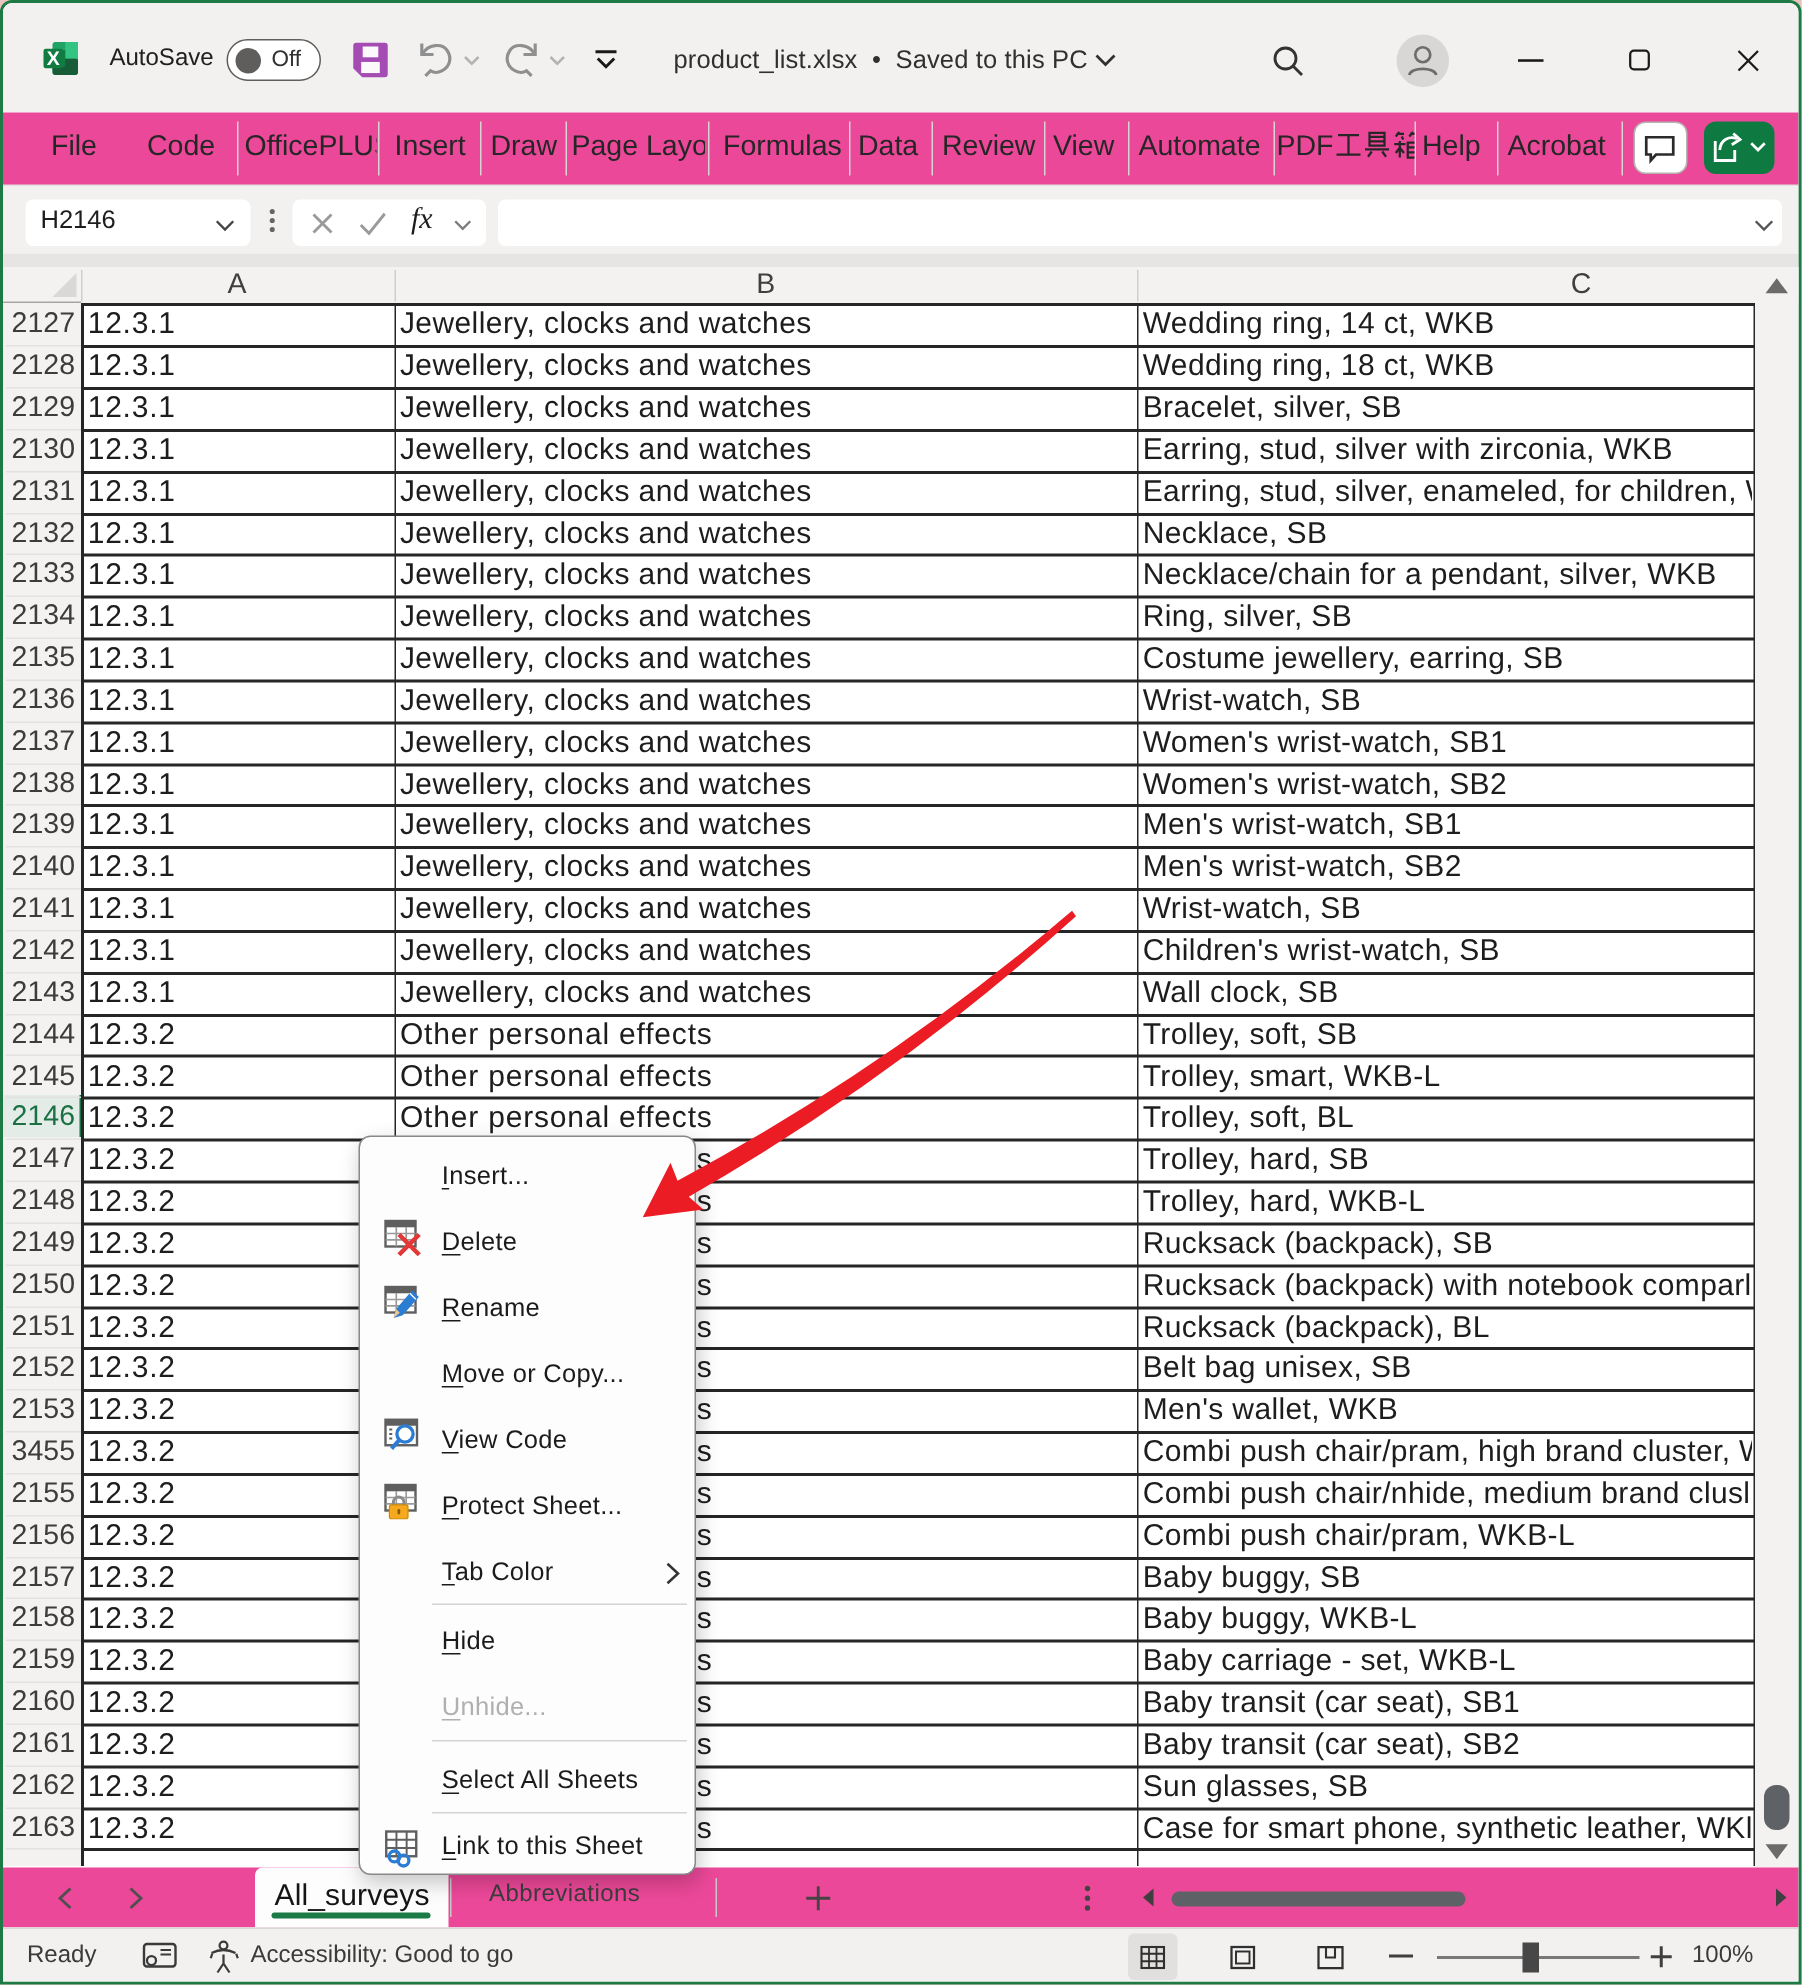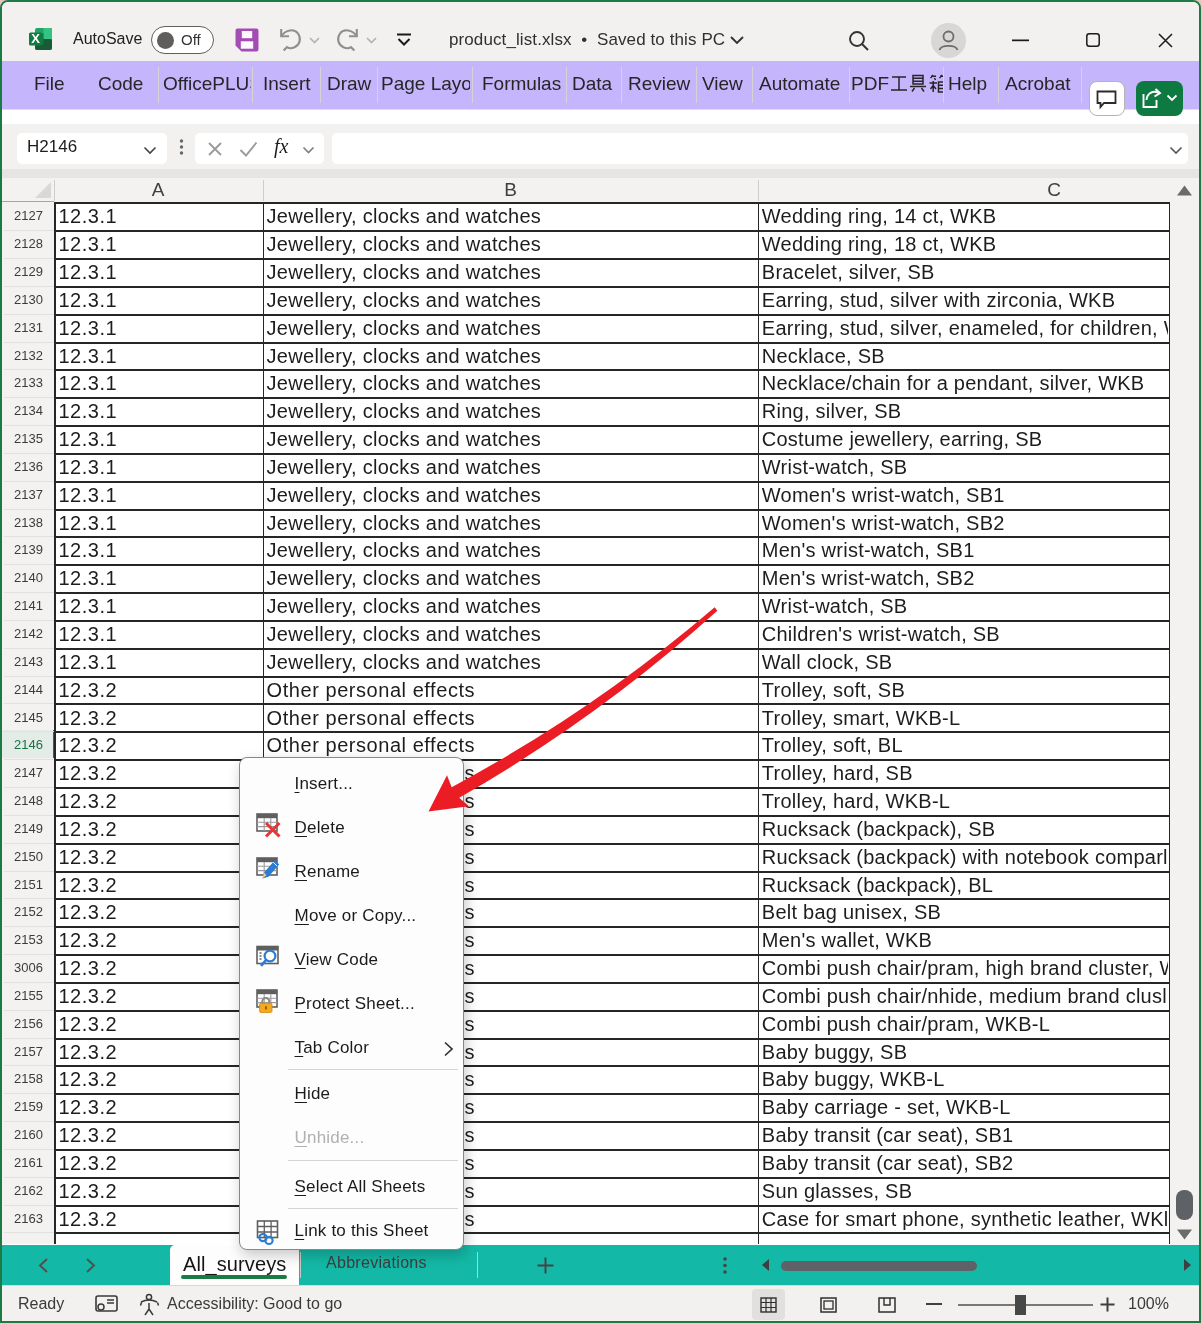--- a/index.html
+++ b/index.html
@@ -5,51 +5,51 @@
 #win{position:absolute;left:0;top:0;width:1201px;height:1323px;background:#fff;border:2px solid #1e7a45;border-radius:8px 8px 0 0;overflow:hidden}
 .abs{position:absolute}
 
 #titlebar{position:absolute;left:0;top:0;width:100%;height:73px;background:#f2f1f0}
 #autosave{position:absolute;left:71px;top:28px;font-size:16px;color:#202020}
 #aspill{position:absolute;left:149px;top:24px;width:63px;height:28px;border:1.4px solid #5f5e5c;border-radius:14px;background:#fff}
 #asknob{position:absolute;left:5px;top:4.5px;width:17px;height:17px;border-radius:50%;background:#5f5e5c}
 #asoff{position:absolute;left:29px;top:4px;font-size:15px;color:#333}
 #doctitle{position:absolute;left:447px;top:28px;font-size:17px;color:#303030;letter-spacing:0.1px}
 
-#ribbon{position:absolute;left:0;top:59px;width:100%;height:49px;background:#c4b5fd;border-bottom:1px solid #e2e0de}
+#ribbon{position:absolute;left:0;top:73px;width:100%;height:49px;background:#ec4899;border-bottom:1px solid #e2e0de}
 .rtab{position:absolute;top:12px;font-size:19px;color:#262626;white-space:nowrap}
 .rtab.clip{overflow:hidden}
 .rsep{position:absolute;top:6px;height:36px;width:1px;background:#d6d4d2}
 
 #fbar{position:absolute;left:0;top:122px;width:100%;height:45px;background:#f2f1f0}
 .fbox{position:absolute;top:9px;height:31px;background:#fff;border-radius:5px}
 #strip{position:absolute;left:0;top:167px;width:100%;height:9px;background:#e7e5e4}
 
 #grid{position:absolute;left:0;top:176px;width:1197px;height:1067px;background:#fff}
 #colheads{position:absolute;left:0;top:0;width:1197px;height:24.3px;background:#f3f2f1}
 .ch{position:absolute;top:0;height:24px;font-size:19px;color:#3f3f3f;text-align:center;line-height:23px}
 .chsep{position:absolute;top:2px;height:21px;width:1px;background:#cfcecd}
 .row{position:absolute;left:0;height:27.9px;font-size:20px;color:#1d1d1d;line-height:28.2px;white-space:nowrap}
-.rn{position:absolute;left:12px;top:0;width:48px;height:27.9px;font-size:13px;color:#3c3c3c;}
+.rn{position:absolute;left:0px;top:0;width:48px;height:27.9px;font-size:19px;color:#3c3c3c;text-align:right}
 .rn.rh-hl{color:#1b7145}
 .ca{position:absolute;left:56.5px;top:0}
 .ca{letter-spacing:0.5px}
 .cb{position:absolute;left:264.6px;top:0}
 .cc{position:absolute;left:759.8px;top:0;width:406px;overflow:hidden;letter-spacing:0.25px}
 .gl-h{position:absolute;left:52px;width:1115.5px;height:1.7px;background:#262626}
 .rh-sep{position:absolute;left:2px;width:50px;height:1px;background:#e2e1e0}
 .gl-v{position:absolute;top:200px;height:1042px;width:1.7px;background:#262626}
 #rhbg{position:absolute;left:0;top:24.3px;width:52px;height:1042px;background:#f3f2f1}
 #hl2146{position:absolute;left:0px;width:52.5px;height:28.4px;background:#e3ece6;border-right:2.4px solid #1b7145}
 #corner-tri{position:absolute;left:32.5px;top:4px;width:0;height:0;border-left:16.5px solid transparent;border-bottom:16.5px solid #d9d8d7}
 
 #vsb{position:absolute;left:1167.5px;top:176px;width:29.5px;height:1067px;background:#f3f2f1}
 .sb-thumb{position:absolute;background:#5e6266;border-radius:8px}
 
-#tabbar{position:absolute;left:0;top:1243px;width:100%;height:40px;background:#14b8a6}
+#tabbar{position:absolute;left:0;top:1243px;width:100%;height:40px;background:#ec4899}
 #stab-active{position:absolute;left:168px;top:0px;width:129px;height:40px;background:#fdfdfd;border-radius:5px 5px 0 0}
 #stab-active .t{position:absolute;left:13px;top:8px;font-size:20px;color:#151515;font-weight:400;letter-spacing:0.1px}
 #stab-underline{position:absolute;left:11px;top:30px;width:106px;height:3.6px;background:#1b7a45;border-radius:2px}
 .stab2{position:absolute;left:324px;top:9px;font-size:16px;color:#3d3d3d;letter-spacing:0.3px}
 .tb-sep{position:absolute;top:7px;height:26px;width:1px;background:#c9c8c6}
 
 #statusbar{position:absolute;left:0;top:1283px;width:100%;height:38px;background:#f2f1f0;border-top:1px solid #d9d7d5}
 #statusbar .txt{position:absolute;top:9px;font-size:16px;color:#3a3a3a}
 
 #cmenu{position:absolute;left:236.5px;top:754.5px;width:225px;height:493.5px;background:#fdfdfd;border:1.3px solid #88888a;border-radius:8px;box-shadow:2px 5px 14px rgba(0,0,0,0.22);z-index:40}
@@ -370,21 +370,21 @@
  <div class="cb" style="letter-spacing:0.55px">Other personal effects</div>
  <div class="cc">Belt bag unisex, SB</div>
 </div>
 <div class="row" style="top:924.2px">
  <div class="rn">2153</div>
  <div class="ca">12.3.2</div>
  <div class="cb" style="letter-spacing:0.55px">Other personal effects</div>
  <div class="cc">Men's wallet, WKB</div>
 </div>
 <div class="row" style="top:952.1px">
- <div class="rn">3006</div>
+ <div class="rn">3455</div>
  <div class="ca">12.3.2</div>
  <div class="cb" style="letter-spacing:0.55px">Other personal effects</div>
  <div class="cc">Combi push chair/pram, high brand cluster, W</div>
 </div>
 <div class="row" style="top:979.9px">
  <div class="rn">2155</div>
  <div class="ca">12.3.2</div>
  <div class="cb" style="letter-spacing:0.55px">Other personal effects</div>
  <div class="cc">Combi push chair/nhide, medium brand clusl</div>
 </div>

